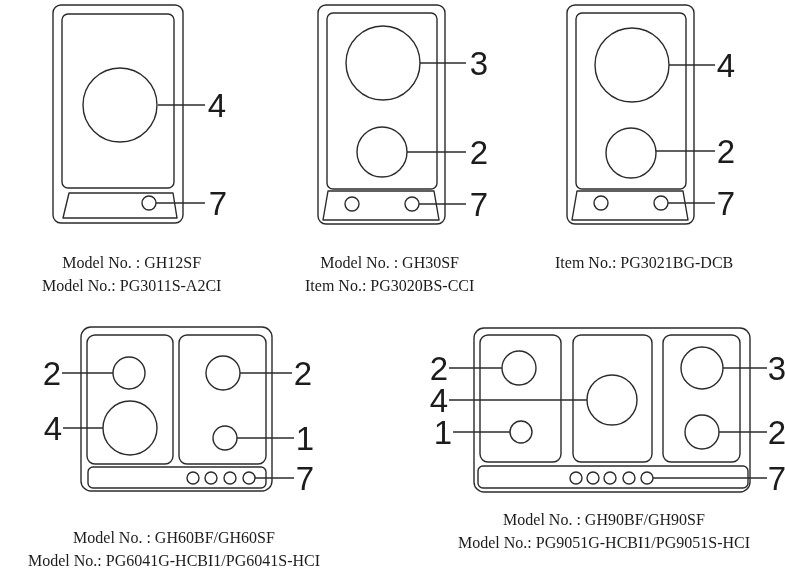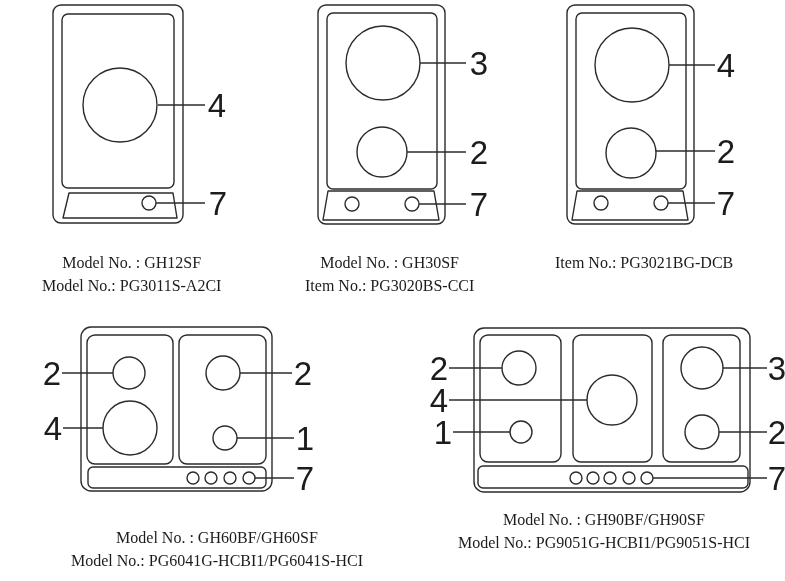--- a/index.html
+++ b/index.html
@@ -131,21 +131,21 @@
 
   <div class="caption" style="left:305px;top:238px;margin-top:13px;">
     <div class="caption-line">Model No. : GH30SF</div>
     <div class="caption-line">Item No.: PG3020BS-CCI</div>
   </div>
 
   <div class="caption" style="left:555px;top:251px;">
     <div class="caption-line">Item No.: PG3021BG-DCB</div>
   </div>
 
-  <div class="caption" style="left:28px;top:526px;margin-left:43px;">
+  <div class="caption" style="left:28px;top:526px;">
     <div class="caption-line">Model No. : GH60BF/GH60SF</div>
     <div class="caption-line">Model No.: PG6041G-HCBI1/PG6041S-HCI</div>
   </div>
 
   <div class="caption" style="left:458px;top:508px;">
     <div class="caption-line">Model No. : GH90BF/GH90SF</div>
     <div class="caption-line">Model No.: PG9051G-HCBI1/PG9051S-HCI</div>
   </div>
 
 </div>

